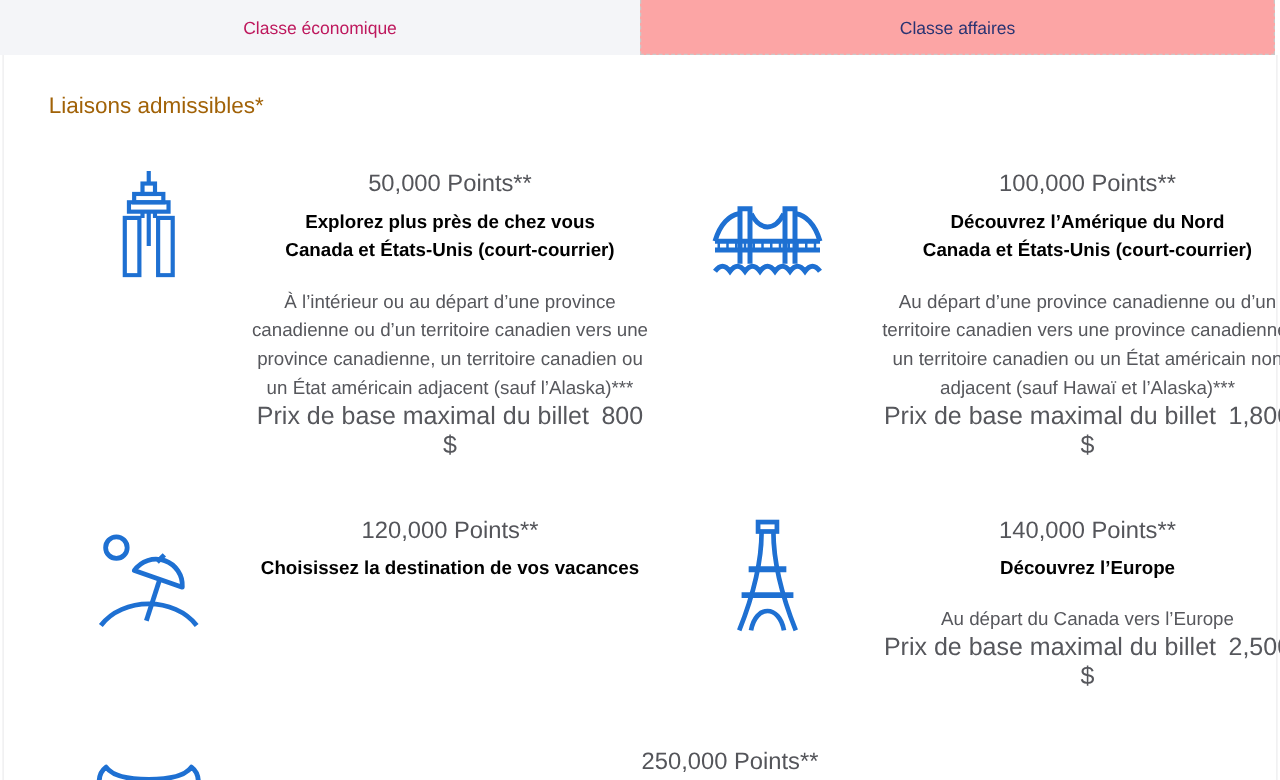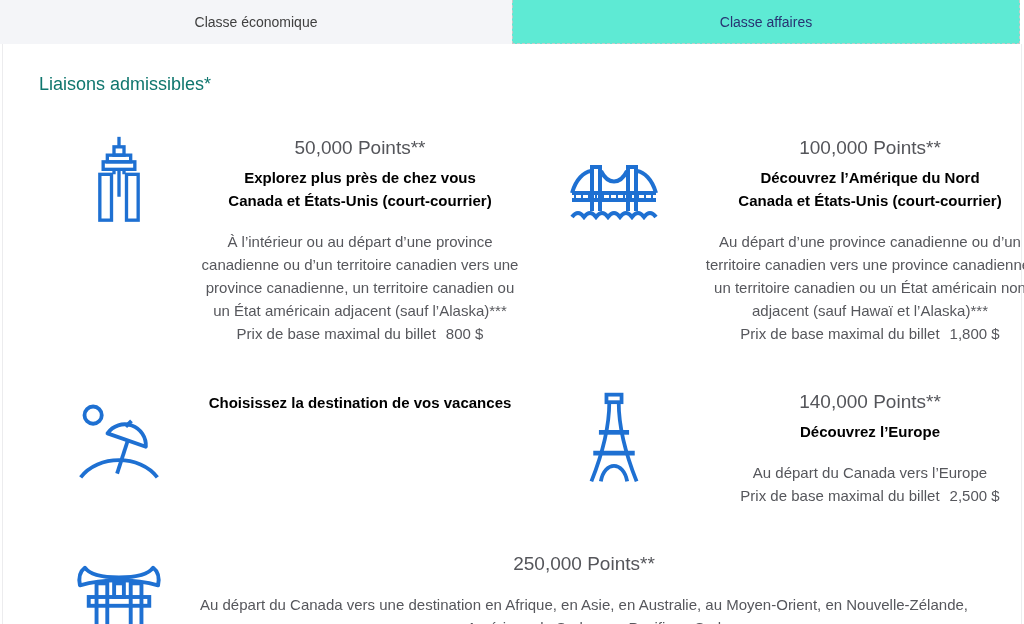--- a/index.html
+++ b/index.html
@@ -3,48 +3,48 @@
 <meta charset="utf-8">
 <style>
   * { box-sizing: border-box; margin: 0; padding: 0; }
   html,body { width: 1024px; height: 624px; background: #ffffff;
     font-family: "Liberation Sans", sans-serif; }
 
   
   .tabbar { display: flex; width: 1024px; height: 44px; }
   .tab { display: flex; align-items: center; justify-content: center;
     font-size: 14px; cursor: pointer; }
-  .tab.active { width: 512px; background: #f4f5f8; color: #404040; }
-  .tab.inactive { width: 508px; background: #5eead4; color: #283372;
+  .tab.active { width: 512px; background: #f4f5f8; color: #be185d; }
+  .tab.inactive { width: 508px; background: #fca5a5; color: #283372;
     border-left: 1px dashed #c9c9c9; border-right: 1px dashed #c9c9c9;
     border-bottom: 1px dashed #c9c9c9; }
 
   
   .panel { margin: 0 2px 6px 2px; min-height: 572px; background: #fff;
     border-left: 1px solid #ececee; border-right: 1px solid #ececee;
     border-bottom: 1px solid #e4e4e6; padding: 30px 40px 20px 36px; }
-  .heading { font-size: 18px; font-weight: 400; color: #0f766e; }
+  .heading { font-size: 18px; font-weight: 400; color: #a16207; }
 
   .grid { margin-top: 40px; }
   .row { display: flex; margin-bottom: 44px; }
   .card { display: flex; align-items: flex-start; text-align: center; }
   .card.col1 { width: 486px; flex: none; }
   .card.col2 { flex: 1; }
   .icon-cell { width: 160px; flex: none; display: flex; justify-content: center;
     color: #1e70d2; }
   .col2 .icon-cell { width: 178px; }
   .text-cell { padding-top: 2px; }
   .col1 .text-cell { width: 322px; }
   .col2 .text-cell { width: 334px; }
   .row.full .text-cell { width: 770px; }
 
   .points { font-size: 19px; color: #54555a; margin-bottom: 7px; }
   .subtitle { font-size: 15px; font-weight: bold; color: #000000; line-height: 23px; }
   .body-text { font-size: 15px; color: #56575c; line-height: 23px; margin-top: 18px; }
-  .price-line { font-size: 15px; color: #56575c; line-height: 23px; }
+  .price-line { font-size: 20px; color: #56575c; line-height: 23px; }
   .price-amount { margin-left: 10px; }
 
   svg.ic { fill: none; stroke: #1e70d2; stroke-width: 4; stroke-linecap: butt; }
   .m-bridge { margin-top: 18px; }
   .m-beach  { margin-top: 6px; }
   .m-torii  { margin-top: 5px; }
 </style>
 </head>
 <body>
 
@@ -112,20 +112,21 @@
         <div class="icon-cell">
           <svg class="ic m-beach" width="92" height="92" viewBox="0 0 96 96">
             <circle cx="21" cy="21" r="9"></circle>
             <path d="M8 86 C26 62 70 62 88 86"></path>
             <path d="M36 40 A22 22 0 0 1 76 54 L36 40 Z" stroke-linejoin="round"></path>
             <path d="M55 33 l6 -6"></path>
             <path d="M57 48 L46 82"></path>
           </svg>
         </div>
         <div class="text-cell">
+          <div class="points">120,000 Points**</div>
           <div class="subtitle">Choisissez la destination de vos vacances</div>
         </div>
       </div>
 
       <div class="card col2">
         <div class="icon-cell">
           <svg class="ic" width="68" height="98" viewBox="0 0 72 104">
             <rect x="28" y="6" width="16" height="8"></rect>
             <path d="M31 14 C31 40 24 68 12 98"></path>
             <path d="M41 14 C41 40 48 68 60 98"></path>

